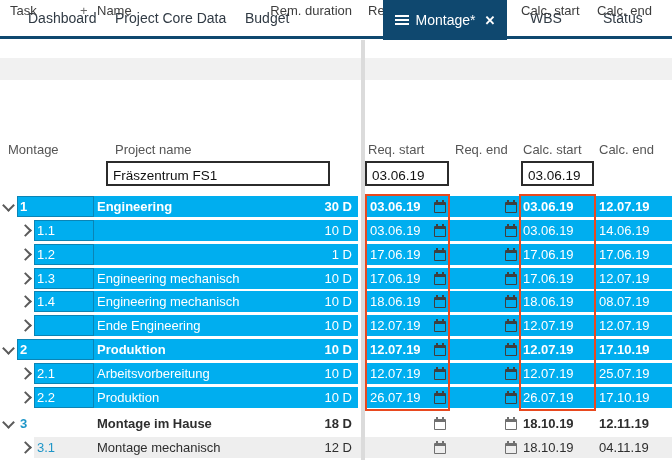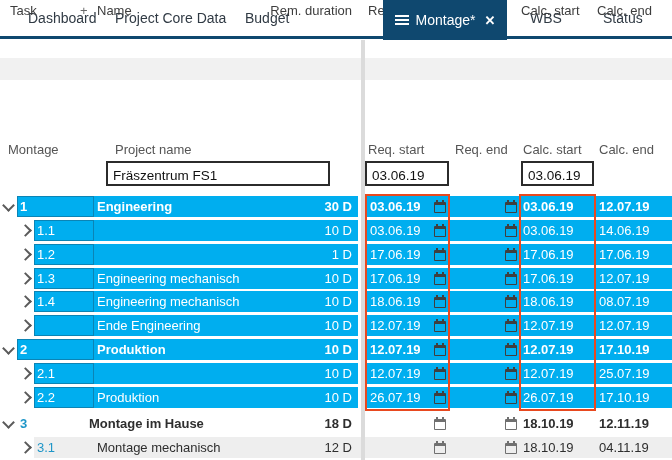--- a/index.html
+++ b/index.html
@@ -184,20 +184,21 @@
         <span class="cal cal-dark" style="left: 505px;"></span>
         <span class="rtxt w b" style="left: 523px;">12.07.19</span>
         <span class="rtxt w b" style="left: 599px;">17.10.19</span>
       </div>
       <div class="row" style="top: 363px;">
         <span class="chev right" style="left: 21px;"></span>
         <div class="bar" style="left: 34px; width: 324px;"></div>
         <div class="bar" style="left: 366px; width: 306px;"></div>
         <div class="taskcell" style="left: 34px; width: 60px;"></div>
         <span class="rtxt tasknum-w" style="left: 37px;">2.1</span>
+        <span class="rtxt w" style="left: 97px;">Arbeitsvorbereitung</span>
         <span class="dur w">10 D</span>
         <span class="rtxt w" style="left: 370px;">12.07.19</span>
         <span class="cal cal-dark" style="left: 434px;"></span>
         <span class="cal cal-dark" style="left: 505px;"></span>
         <span class="rtxt w" style="left: 523px;">12.07.19</span>
         <span class="rtxt w" style="left: 599px;">25.07.19</span>
       </div>
       <div class="row" style="top: 387px;">
         <span class="chev right" style="left: 21px;"></span>
         <div class="bar" style="left: 34px; width: 324px;"></div>
@@ -208,21 +209,21 @@
         <span class="dur w">10 D</span>
         <span class="rtxt w" style="left: 370px;">26.07.19</span>
         <span class="cal cal-dark" style="left: 434px;"></span>
         <span class="cal cal-dark" style="left: 505px;"></span>
         <span class="rtxt w" style="left: 523px;">26.07.19</span>
         <span class="rtxt w" style="left: 599px;">17.10.19</span>
       </div>
       <div class="row" style="top: 413px;">
         <span class="chev down" style="left: 4px;"></span>
         <span class="rtxt tasknum-t b" style="left: 20px;">3</span>
-        <span class="rtxt b" style="left: 89px;">Montage im Hause</span>
+        <span class="rtxt b" style="left: 97px;">Montage im Hause</span>
         <span class="dur b">18 D</span>
         <span class="rtxt b" style="left: 370px;"></span>
         <span class="cal cal-gray" style="left: 434px;"></span>
         <span class="cal cal-gray" style="left: 505px;"></span>
         <span class="rtxt b" style="left: 523px;">18.10.19</span>
         <span class="rtxt b" style="left: 599px;">12.11.19</span>
       </div>
       <div class="row" style="top: 437px;">
         <div class="shade"></div>
         <span class="chev right" style="left: 21px;"></span>

